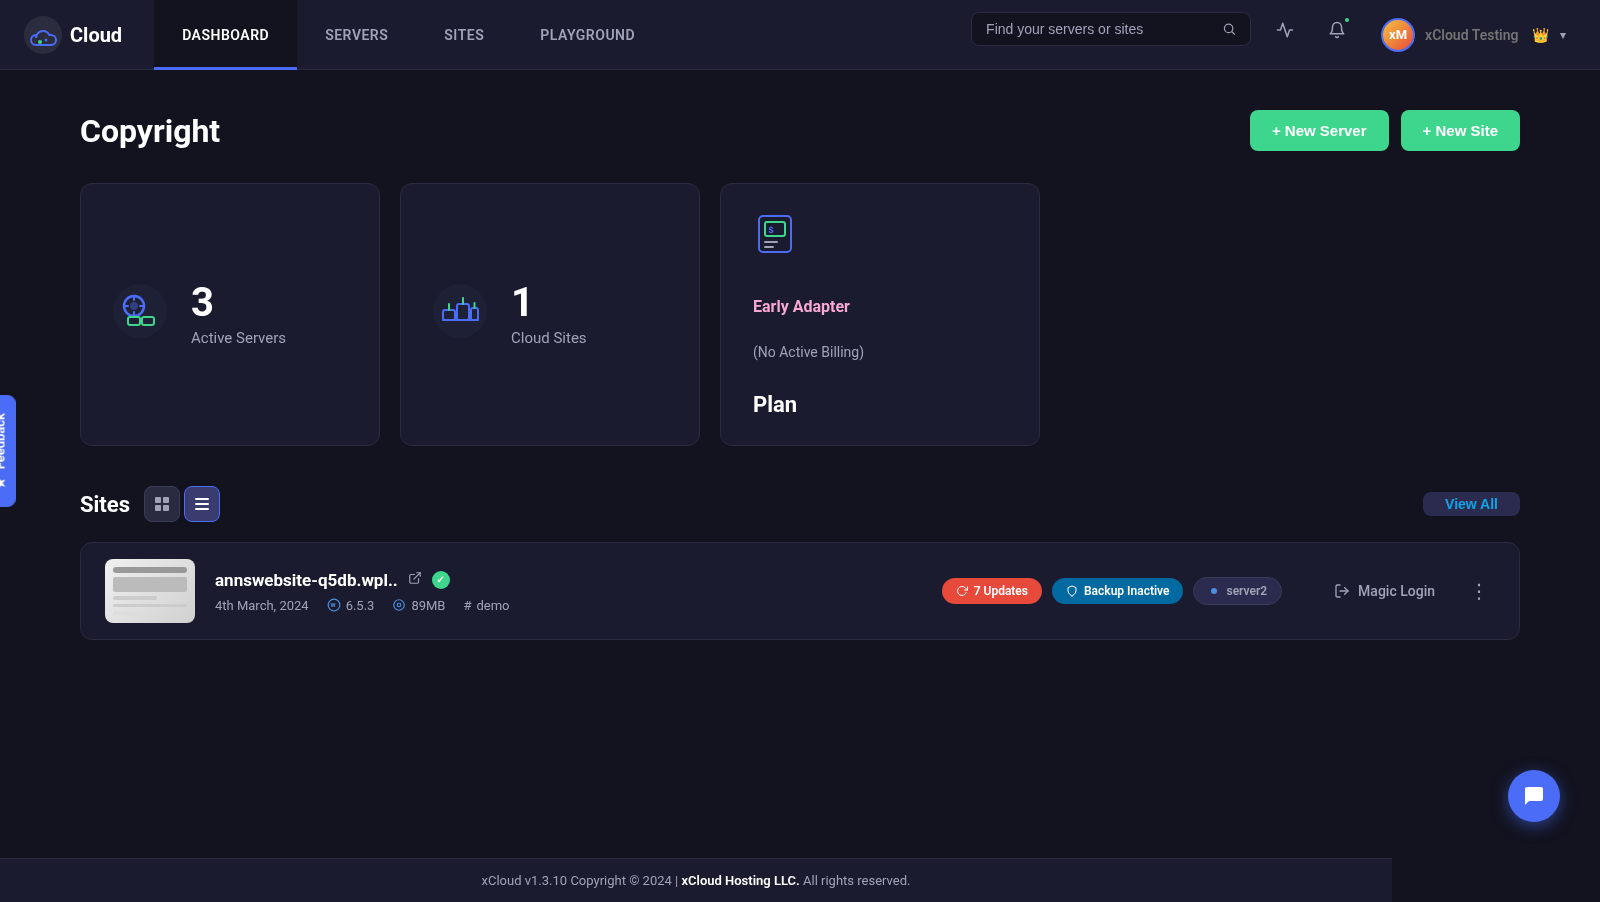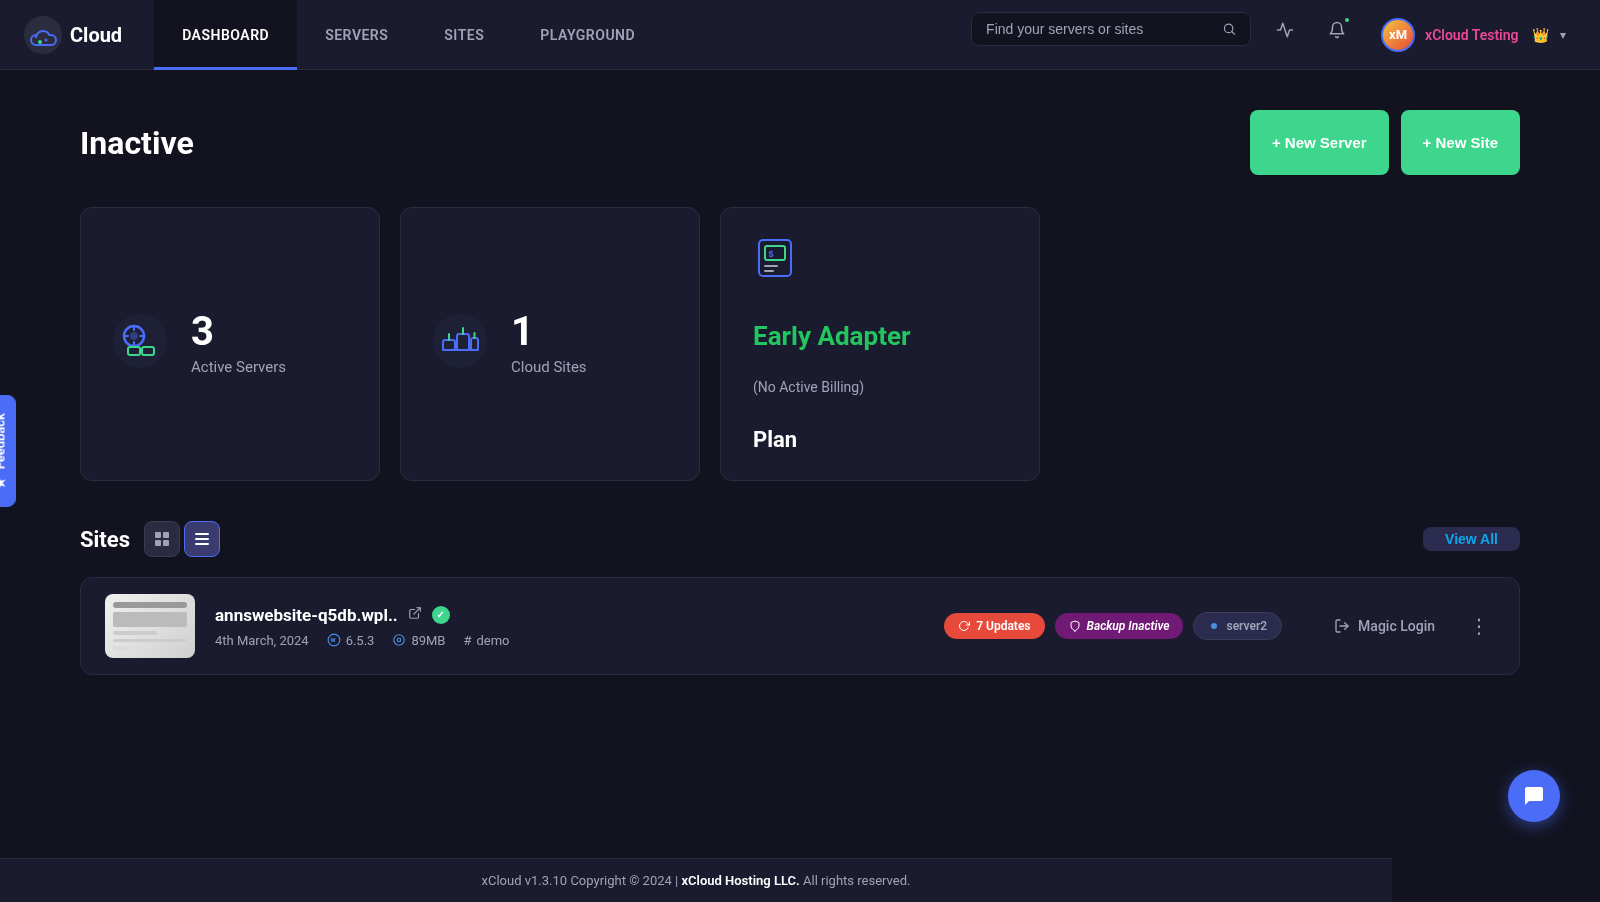--- a/index.html
+++ b/index.html
@@ -133,21 +133,21 @@
       align-items: center;
       justify-content: center;
       font-size: 13px;
       font-weight: 700;
       color: #fff;
       border: 2px solid #4a6cf7;
     }
     .user-name {
       font-size: 14px;
       font-weight: 600;
-      color: #ec4899;
+      color: #737373;
     }
     .user-crown { font-size: 14px; margin-left: 4px; }
     .chevron-icon { color: #a0a3b8; font-size: 12px; }
 
     
     .main {
       padding: 40px 80px;
       position: relative;
     }
     .overview-header {
@@ -163,21 +163,21 @@
     }
     .btn-group {
       display: flex;
       gap: 12px;
     }
     .btn-green {
       background: #3dd68c;
       color: #fff;
       border: none;
       border-radius: 8px;
-      padding: 24px 22px;
+      padding: 12px 22px;
       font-size: 15px;
       font-weight: 600;
       cursor: pointer;
       display: flex;
       align-items: center;
       gap: 8px;
     }
 
     
     .stat-cards {
@@ -212,23 +212,23 @@
       font-weight: 700;
       color: #fff;
       line-height: 1;
     }
     .stat-label {
       font-size: 15px;
       color: #a0a3b8;
       margin-top: 6px;
     }
     .plan-title {
-      font-size: 26px;
-      font-weight: 700;
-      color: #22c55e;
+      font-size: 16px;
+      font-weight: 700;
+      color: #f9a8d4;
       margin-bottom: 4px;
     }
     .plan-subtitle {
       font-size: 14px;
       color: #a0a3b8;
       margin-bottom: 8px;
     }
     .plan-label {
       font-size: 22px;
       font-weight: 700;
@@ -385,23 +385,22 @@
       padding: 6px 14px;
       border-radius: 20px;
       font-size: 12px;
       font-weight: 600;
     }
     .badge-updates {
       background: #e74a3b;
       color: #fff;
     }
     .badge-backup {
-      background: #701a75;
-      color: #fff;
-      font-style: italic;
+      background: #0369a1;
+      color: #fff;
     }
     .badge-server {
       background: #2a2b4e;
       color: #a0a3b8;
       border: 1px solid #3a3b55;
     }
 
     
     .site-actions {
       display: flex;
@@ -541,21 +540,21 @@
 </div>
 
 <div class="feedback-tab">
   <span>★</span>
   <span>Feedback</span>
 </div>
 
 <div class="main" style="min-height: 760px;">
 
   <div class="overview-header">
-    <h1 class="overview-title">Inactive</h1>
+    <h1 class="overview-title">Copyright</h1>
     <div class="btn-group">
       <button class="btn-green">+ New Server</button>
       <button class="btn-green">+ New Site</button>
     </div>
   </div>
 
   <div class="stat-cards">
 
     <div class="stat-card">
       <div class="stat-icon">

